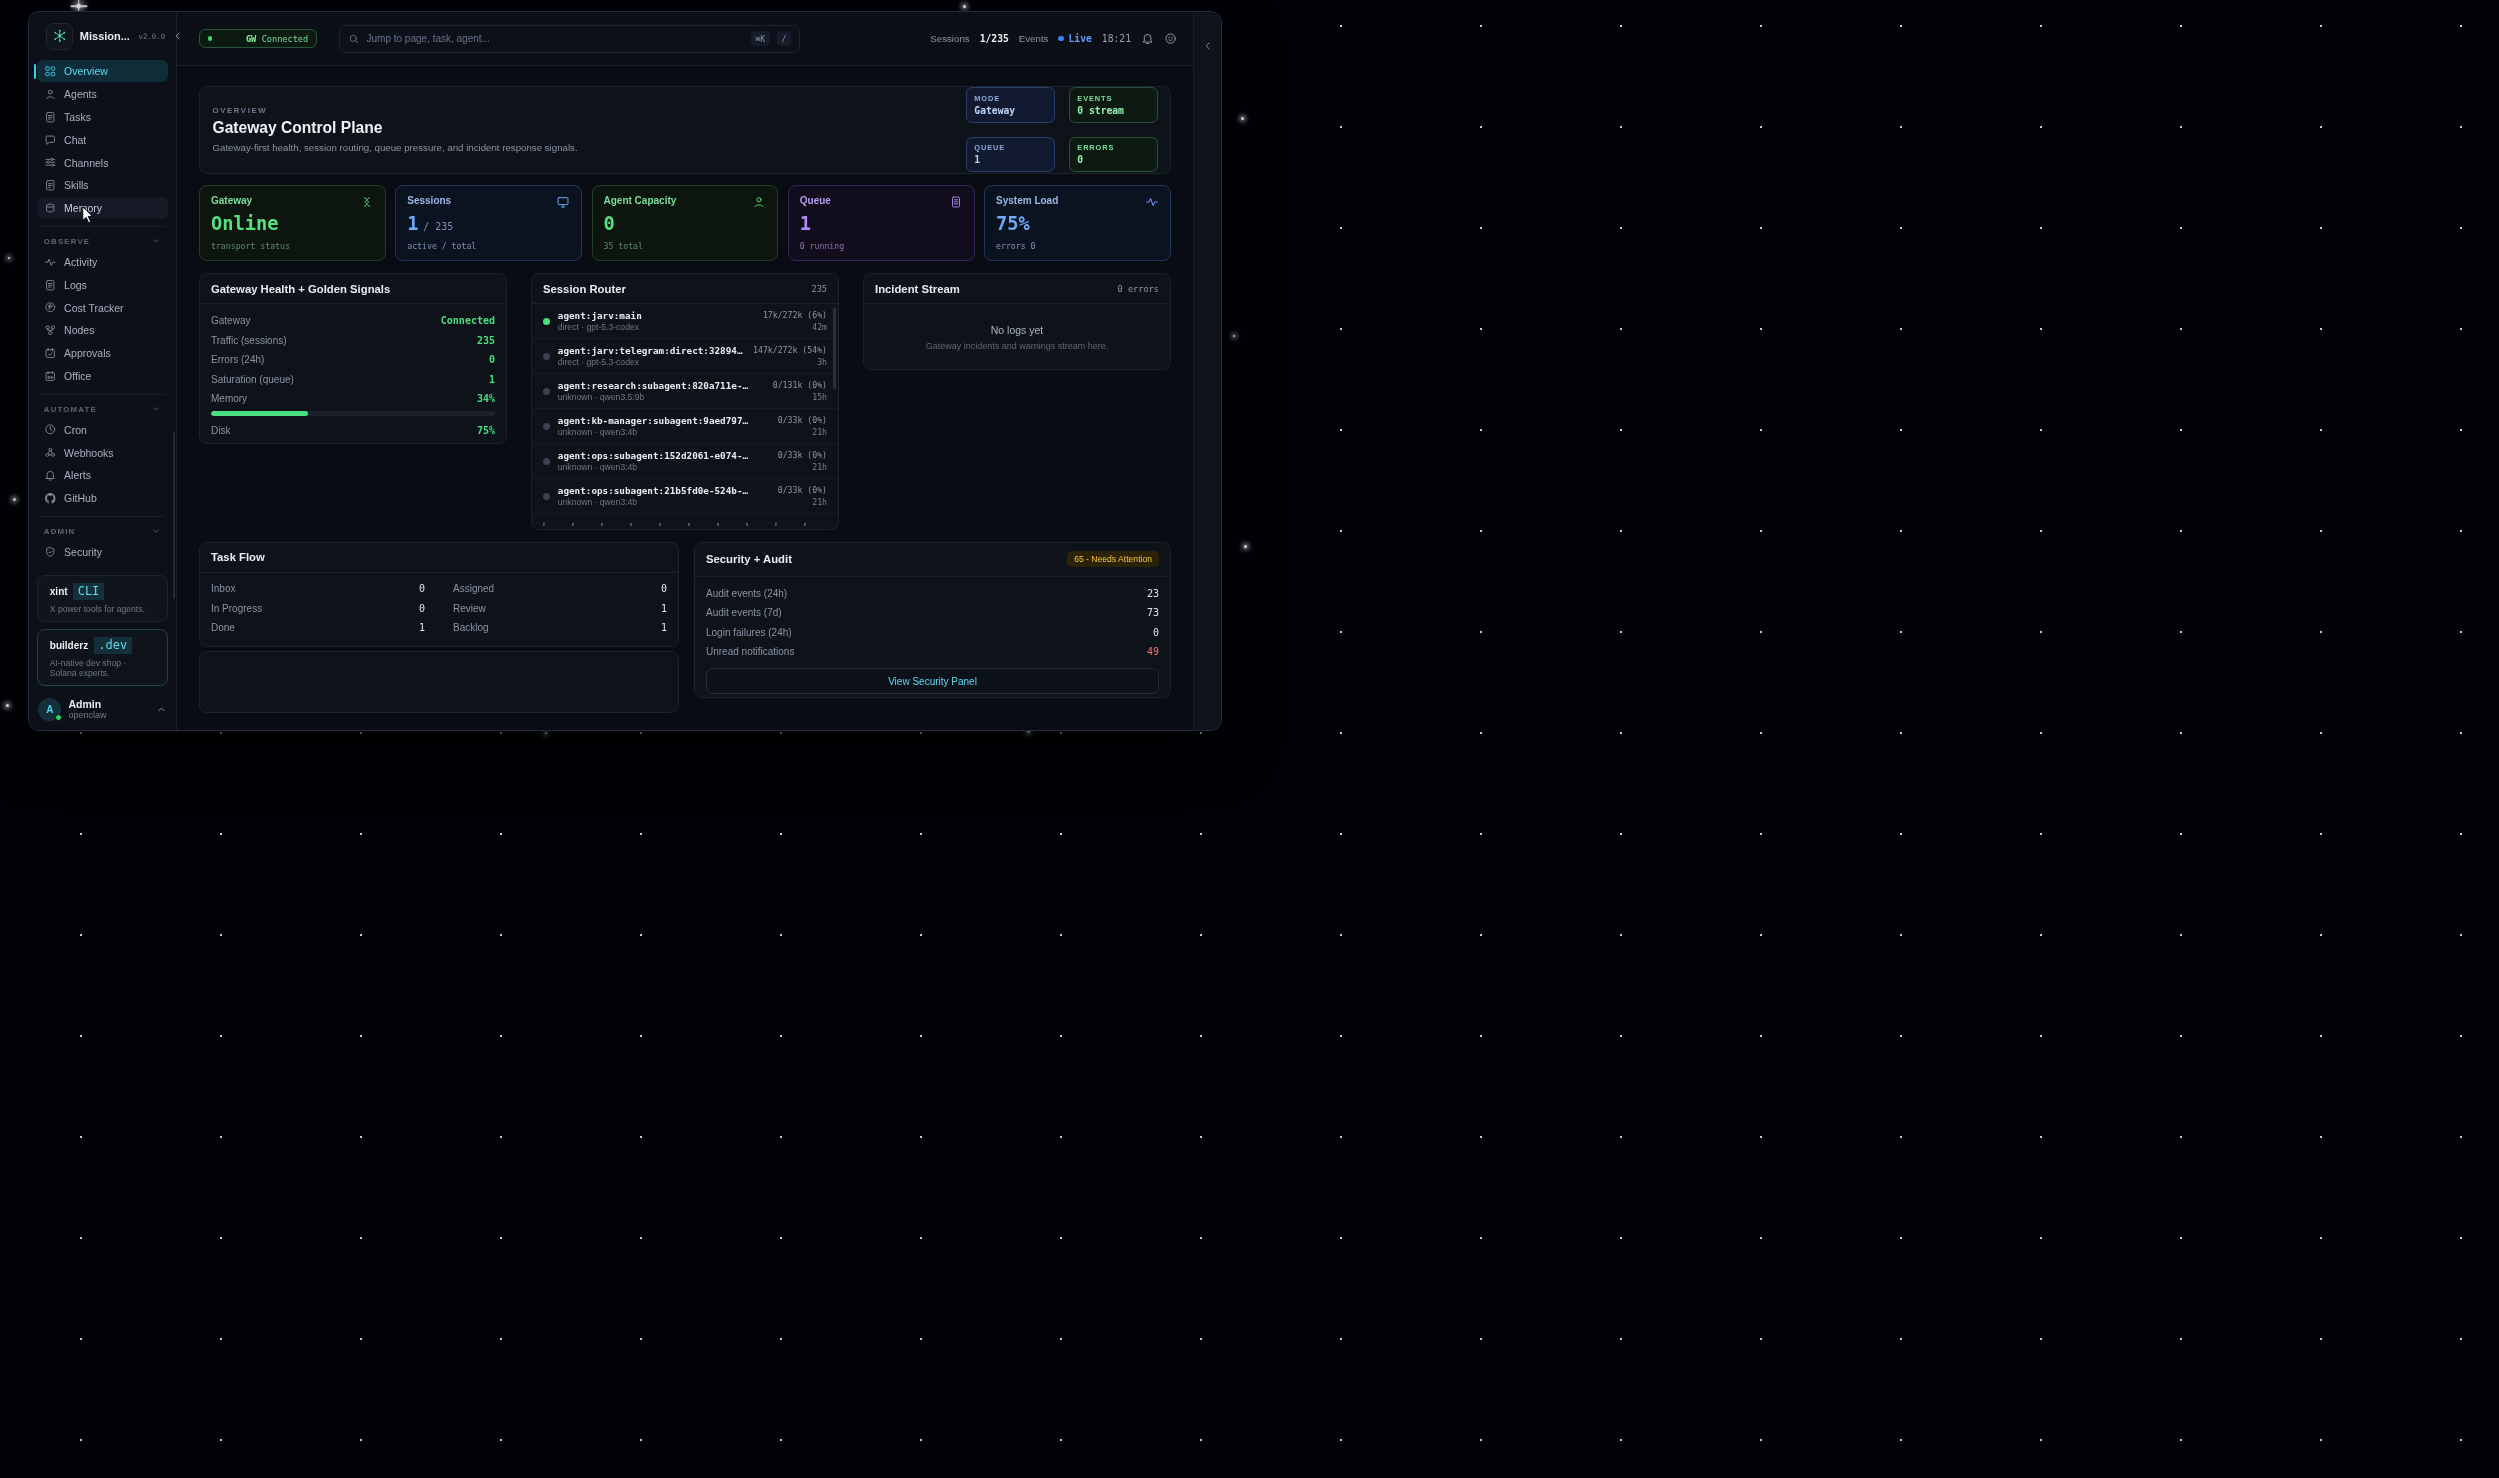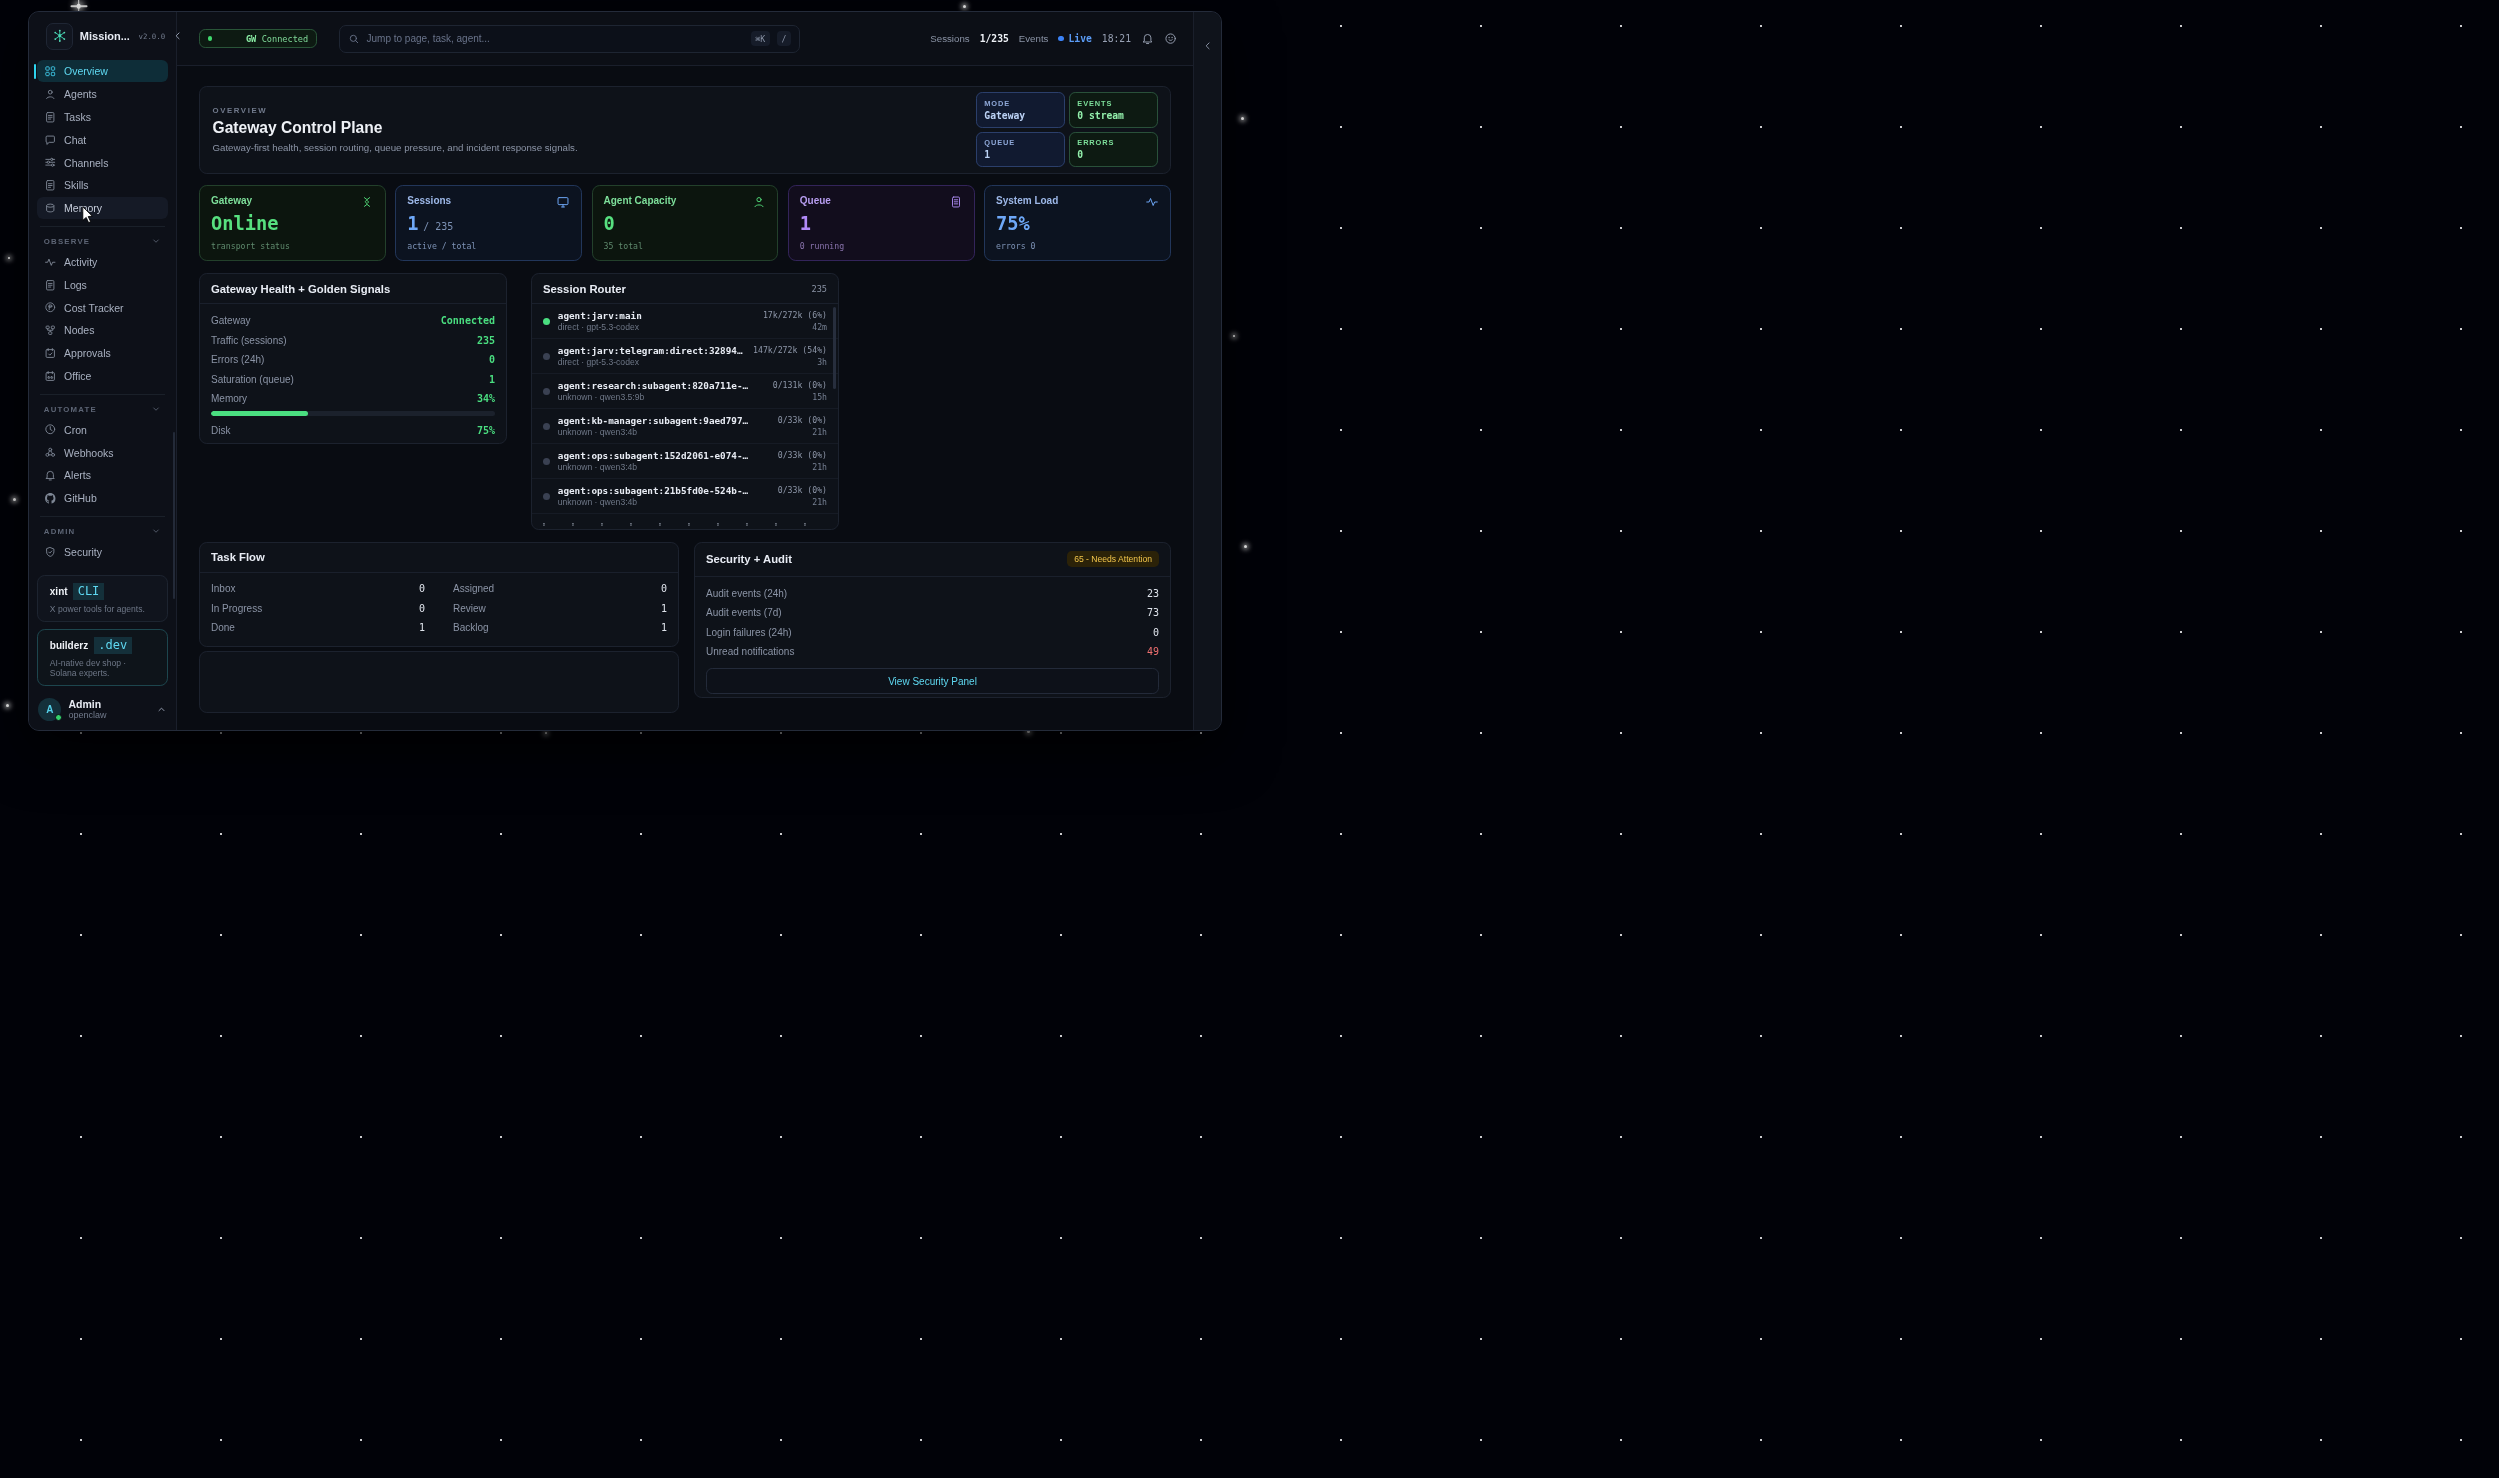--- a/index.html
+++ b/index.html
@@ -100,21 +100,21 @@
   .tb-icon { color:#9aa3b5; display:flex; }
 
   .content { flex:1 1 auto; background:#090c12; padding:19.5px 22px 0 22px; overflow:hidden; position:relative; }
 
   
   .panel { background:#0e1219; border:0.8px solid #1c222e; border-radius:7.8px; }
   .hero { height:88px; display:flex; align-items:center; padding:0 12.5px; margin-bottom:11px; }
   .hero-eyebrow { font-size:7.8px; letter-spacing:1.6px; color:#717a8c; font-weight:700; }
   .hero-title { font-size:15.6px; font-weight:700; color:#eef1f6; margin:3.9px 0 4.7px 0; }
   .hero-sub { font-size:9.7px; color:#8b94a6; }
-  .hero-badges { margin-left:auto; display:grid; grid-template-columns:89px 89px; gap:4px; }
+  .hero-badges { margin-left:auto; display:grid; grid-template-columns:89px 89px; gap:14px; }
   .hbadge { border-radius:6.2px; padding:5.4px 7.8px; border:0.8px solid; }
   .hbadge .l { font-size:7.4px; letter-spacing:0.9px; font-weight:700; }
   .hbadge .v { font-family:"DejaVu Sans Mono",monospace; font-size:9.7px; font-weight:700; margin-top:2.3px; }
   .hbadge.b-blue { background:#111a30; border-color:#2b3f6b; }
   .hbadge.b-blue .l { color:#8fa8d8; } .hbadge.b-blue .v { color:#bcd2f5; }
   .hbadge.b-green { background:#0d1a12; border-color:#29513a; }
   .hbadge.b-green .l { color:#7ddf9a; } .hbadge.b-green .v { color:#93f0ac; }
 
   
   .cards { display:grid; grid-template-columns:repeat(5,1fr); gap:9.3px; margin-bottom:12.5px; }
@@ -761,20 +761,30 @@
               </div>
             <div class="r-right">
                 <div class="r-metric">0/33k (0%)</div>
                 <div class="r-time">21h</div>
               </div>
           </div>
           <div class="r-sliver"></div>
           <div class="r-scroll"></div>
         </div>
 
+        <div class="panel incident">
+          <div class="p-head">
+            <span class="p-title">Incident Stream</span>
+            <span class="p-count">0 errors</span>
+          </div>
+          <div class="i-body">
+            <div class="i-title">No logs yet</div>
+            <div class="i-sub">Gateway incidents and warnings stream here.</div>
+          </div>
+        </div>
       </section>
 
       <section class="bottom">
         <div>
           <div class="panel tasks">
             <div class="p-head">
                 <span class="p-title">Task Flow</span>
               </div>
             <div class="t-body">
               <div class="t-row">

